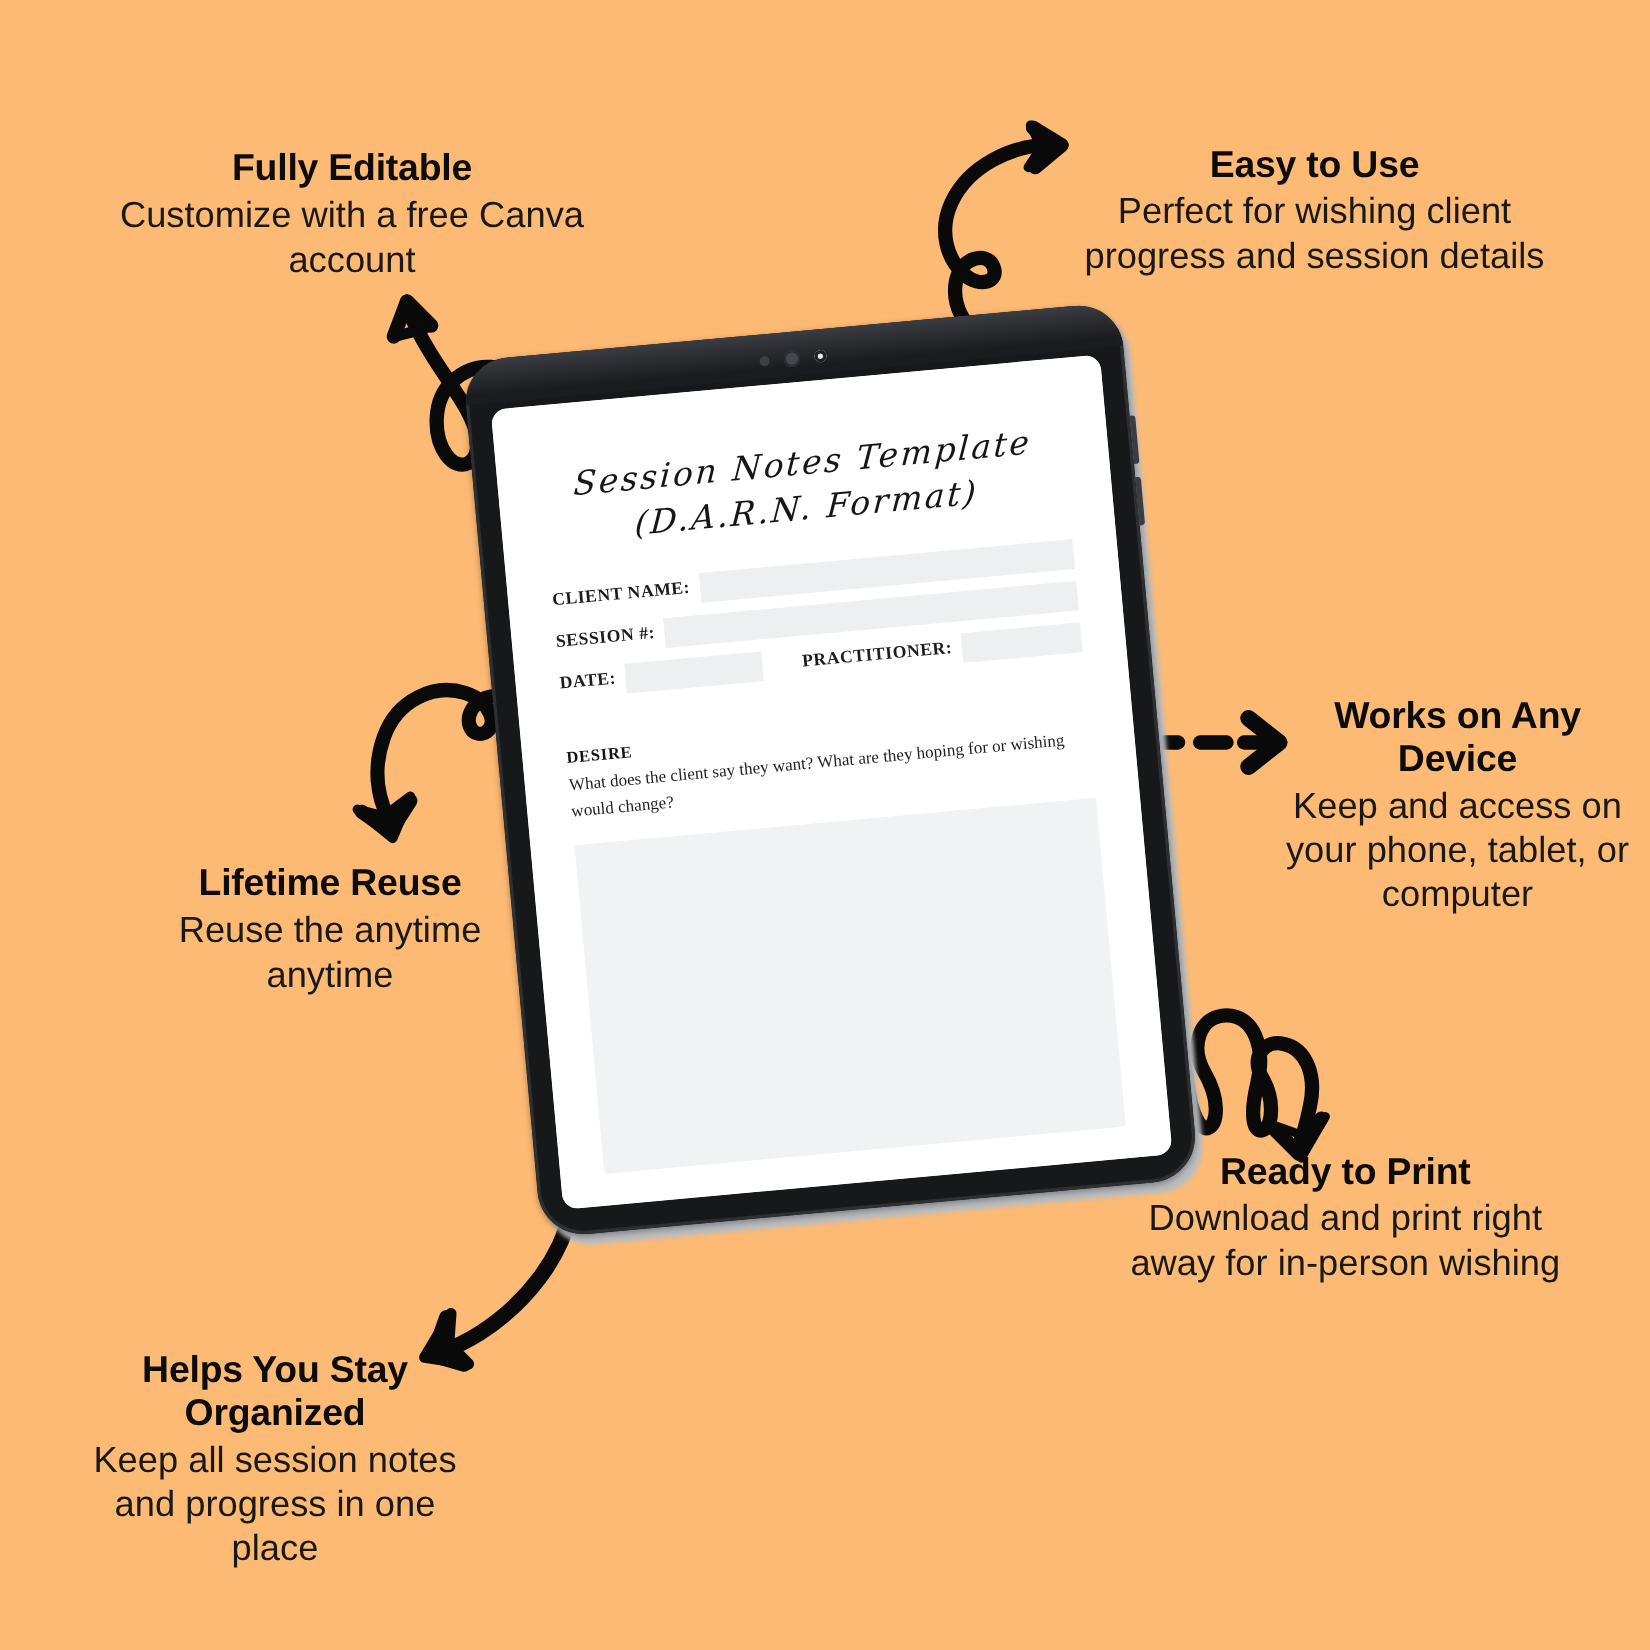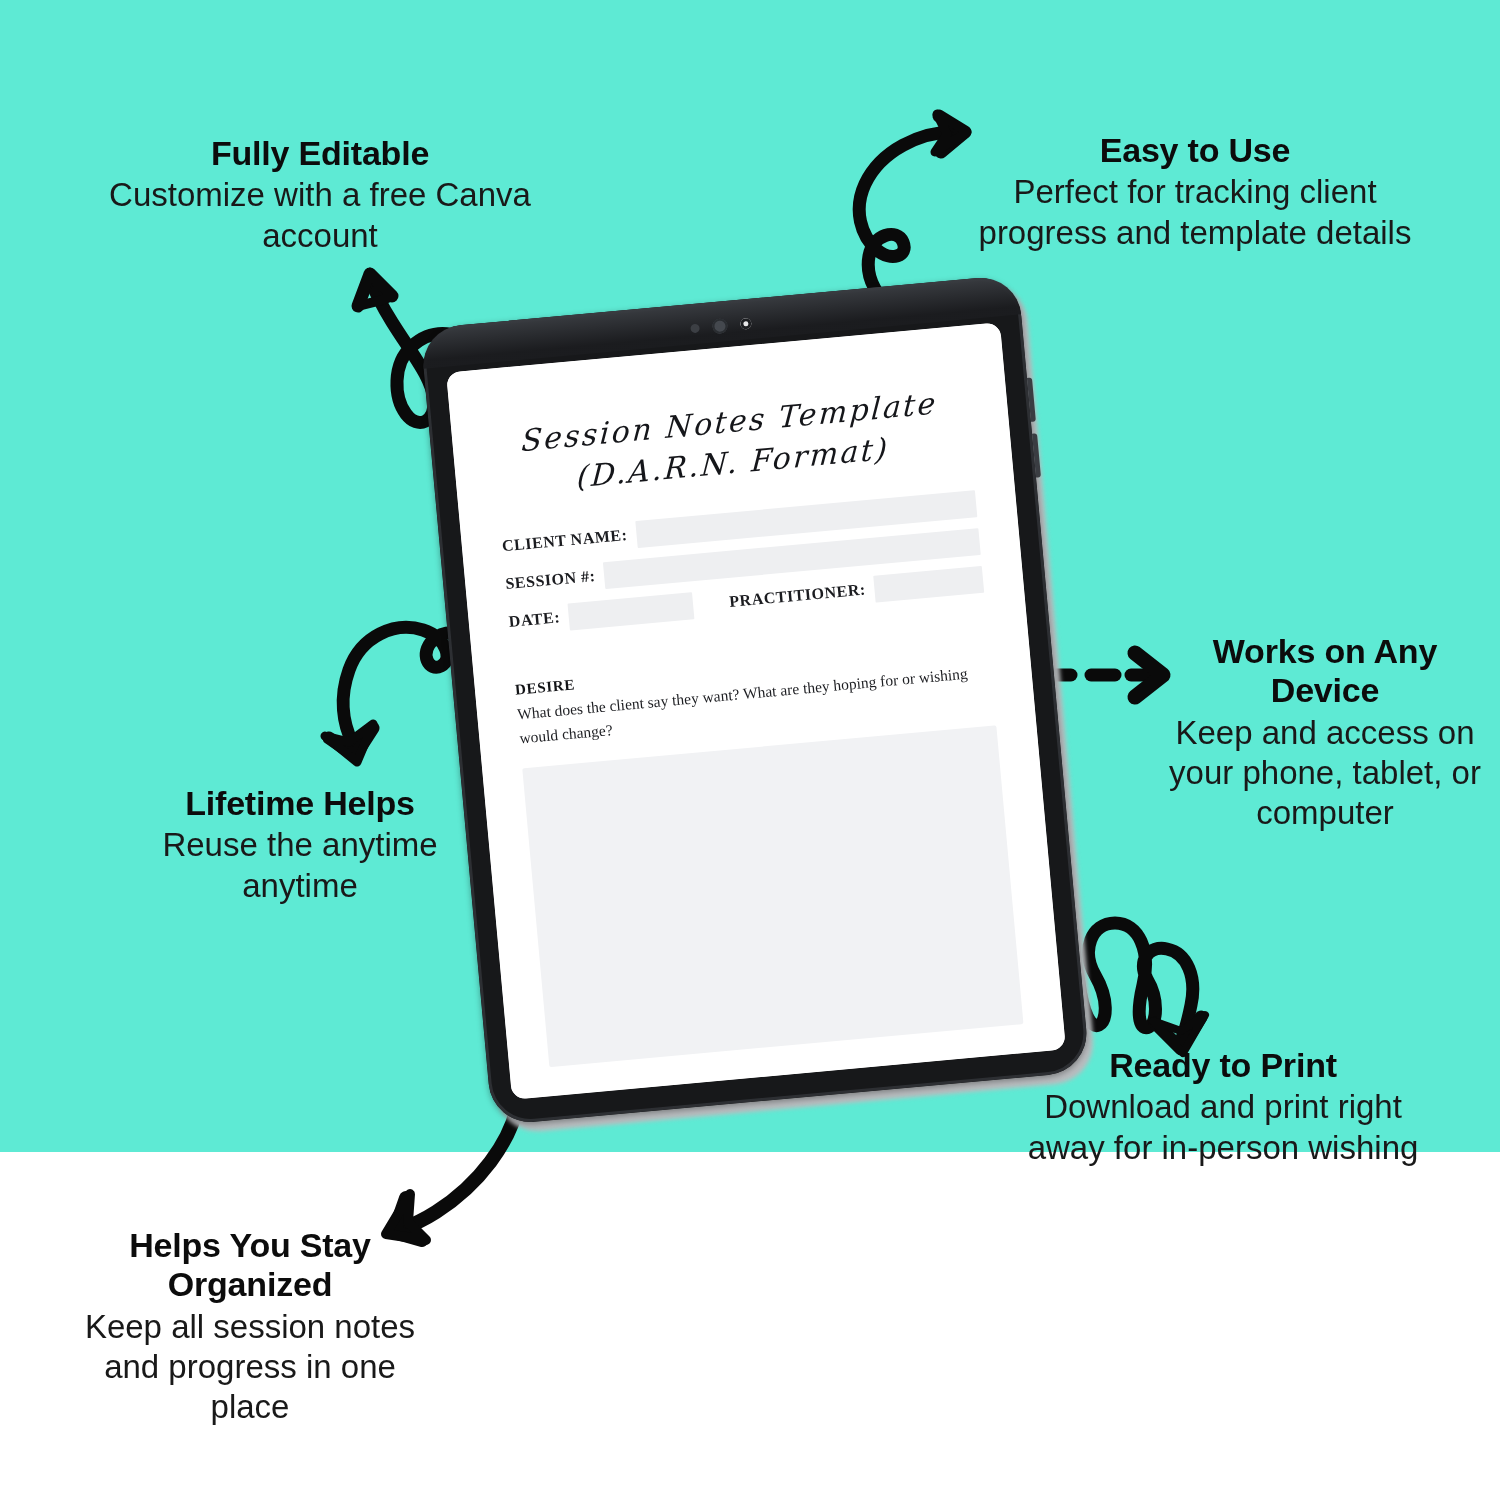--- a/index.html
+++ b/index.html
@@ -4,22 +4,22 @@
 <style>
   * { box-sizing: border-box; margin: 0; padding: 0; }
   html, body {
     width: 1500px; height: 1500px;
     background: #ffffff;
     font-family: "Liberation Sans", sans-serif;
     overflow: hidden;
   }
   #stage {
     position: relative;
-    width: 1500px; height: 1152px;
-    background: #5eead4;
+    width: 1500px; height: 1500px;
+    background: #fdba74;
   }
 
   
   .callout { position: absolute; text-align: center; color: #111111; }
   .callout .c-title {
     font-weight: bold;
     font-size: 34px;
     line-height: 1.16;
     letter-spacing: -0.2px;
     color: #0c0c0c;
@@ -187,21 +187,21 @@
     <div class="c-body">Customize with a free Canva account</div>
   </div>
   <svg class="arrow-svg" id="arrow-fully-editable" viewBox="0 0 220 200">
     <path d="M165 105 C140 78, 112 78, 92 96 C72 114, 74 148, 86 164 C98 180, 116 172, 114 150 C112 128, 92 104, 72 72 C62 56, 54 40, 50 28" stroke-width="13"></path>
     <path d="M50 24 L38 56 M50 24 L72 46" stroke-width="13"></path>
     <path d="M50 24 L38 56 L62 50 L72 46 Z" fill="#0a0a0a" stroke-width="10"></path>
   </svg>
 
   <div class="callout" id="co-easy-to-use">
     <div class="c-title">Easy to Use</div>
-    <div class="c-body">Perfect for tracking client progress and template details</div>
+    <div class="c-body">Perfect for wishing client progress and session details</div>
   </div>
   <svg class="arrow-svg" id="arrow-easy-to-use" viewBox="0 0 200 215">
     <path d="M58 200 C42 186, 30 168, 34 146 C38 124, 62 118, 68 132 C74 146, 56 152, 42 140 C26 126, 18 100, 30 74 C46 40, 86 22, 118 22" stroke-width="13"></path>
     <path d="M130 22 L104 6 M130 22 L106 42" stroke-width="13"></path>
     <path d="M132 22 L102 4 L112 24 L100 42 Z" fill="#0a0a0a" stroke-width="9"></path>
   </svg>
 
   <div class="callout" id="co-works-any-dev">
     <div class="c-title">Works on Any Device</div>
     <div class="c-body">Keep and access on your phone, tablet, or computer</div>
@@ -218,21 +218,21 @@
     <div class="c-title">Ready to Print</div>
     <div class="c-body">Download and print right away for in-person wishing</div>
   </div>
   <svg class="arrow-svg" id="arrow-ready-print" viewBox="0 0 215 165">
     <path d="M14 52 C34 44, 50 58, 54 88 C58 118, 66 134, 74 130 C82 126, 84 104, 70 80 C56 56, 66 28, 90 28 C114 28, 126 56, 118 90 C110 124, 116 136, 124 132 C132 128, 134 104, 122 84 C112 66, 124 50, 142 54 C162 58, 172 82, 166 110 C162 130, 158 142, 154 150" stroke-width="13"></path>
     <path d="M130 128 L156 154 L176 122" stroke-width="13"></path>
     <path d="M128 126 L158 158 L180 120 L156 136 Z" fill="#0a0a0a" stroke-width="8"></path>
   </svg>
 
   <div class="callout" id="co-lifetime-access">
-    <div class="c-title">Lifetime Helps</div>
+    <div class="c-title">Lifetime Reuse</div>
     <div class="c-body">Reuse the anytime anytime</div>
   </div>
   <svg class="arrow-svg" id="arrow-lifetime" viewBox="0 0 195 185">
     <path d="M180 38 C160 22, 132 14, 118 28 C104 42, 114 60, 126 54 C138 48, 132 26, 108 18 C80 9, 46 24, 34 58 C24 86, 28 112, 38 132" stroke-width="13"></path>
     <path d="M40 144 L14 126 M40 144 L58 116" stroke-width="13"></path>
     <path d="M42 150 L10 124 L34 130 L58 112 Z" fill="#0a0a0a" stroke-width="9"></path>
   </svg>
 
   <div class="callout" id="co-stay-organized">
     <div class="c-title">Helps You Stay Organized</div>

